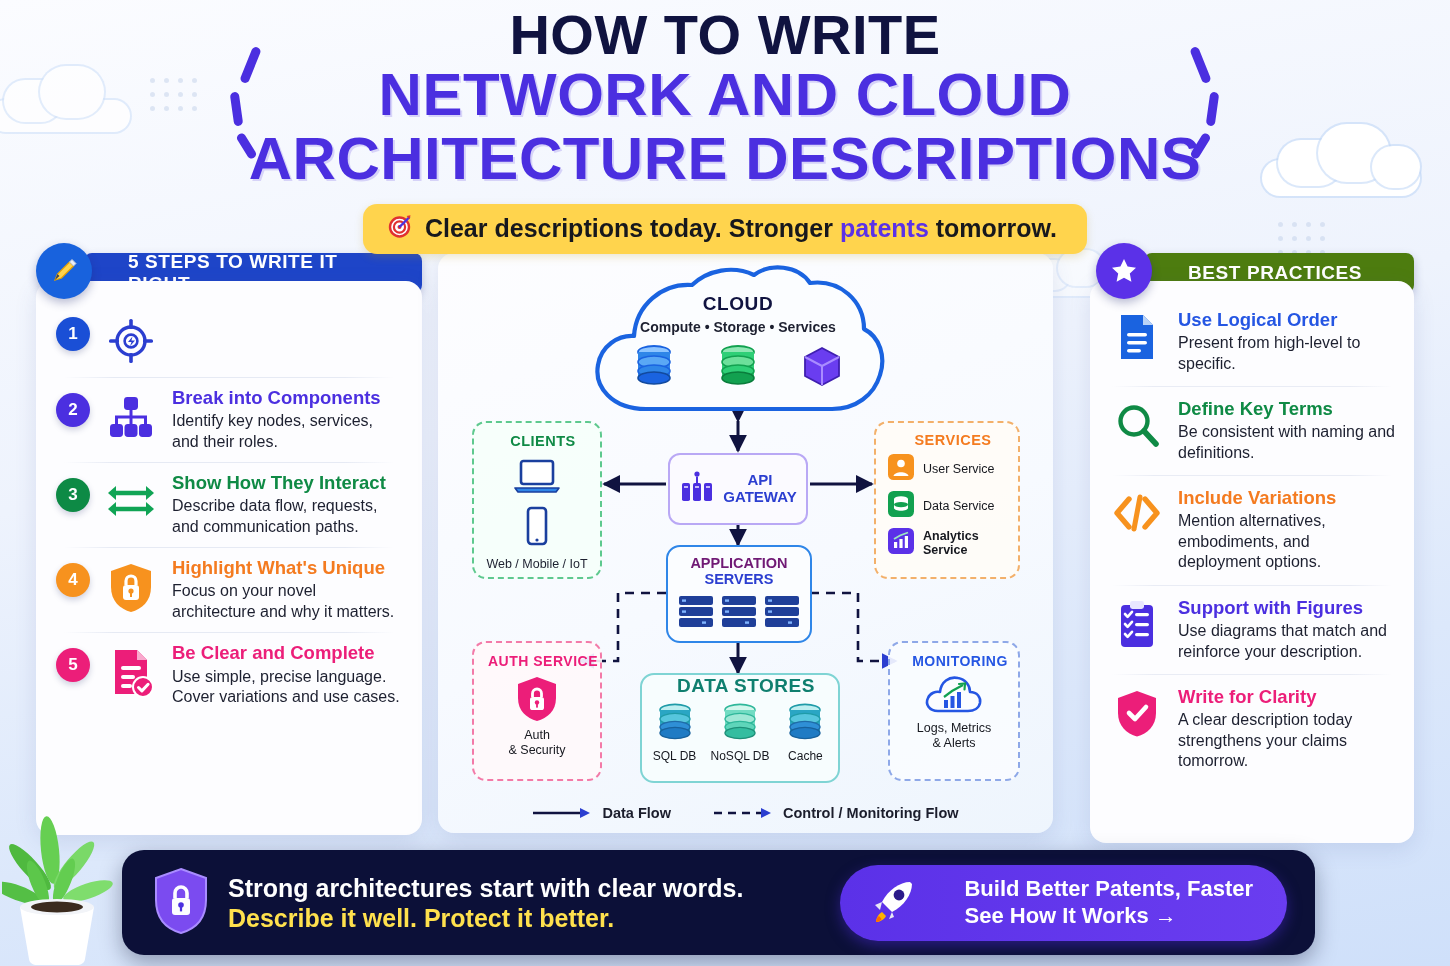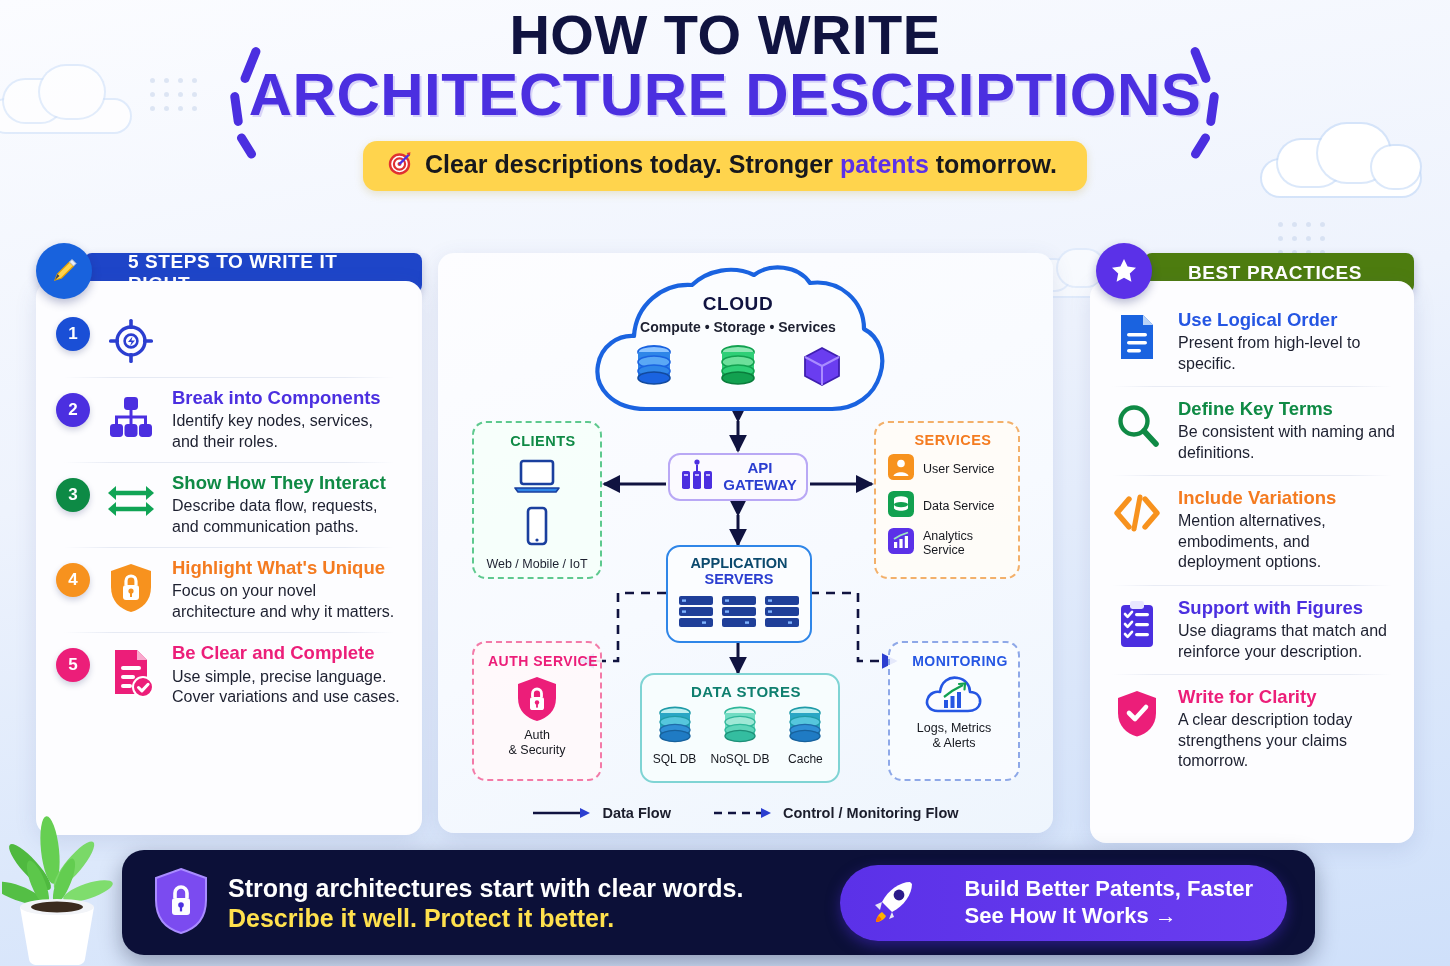--- a/index.html
+++ b/index.html
@@ -187,20 +187,21 @@
   <div class="spark" style="left:232px;top:92px;width:9px;height:34px;transform:rotate(-8deg);"></div>
   <div class="spark" style="left:242px;top:132px;width:9px;height:28px;transform:rotate(-32deg);"></div>
 
   <div class="spark" style="left:1196px;top:46px;width:9px;height:38px;transform:rotate(-22deg);"></div>
   <div class="spark" style="left:1208px;top:92px;width:9px;height:34px;transform:rotate(8deg);"></div>
   <div class="spark" style="left:1196px;top:132px;width:9px;height:28px;transform:rotate(32deg);"></div>
 </div>
 
 <div class="header">
   <div class="title-1">HOW TO WRITE</div>
+  <div class="title-2">NETWORK AND CLOUD</div>
   <div class="title-2">ARCHITECTURE DESCRIPTIONS</div>
   <div class="subtitle-pill">
     <span>
       <svg width="26" height="26" viewBox="0 0 26 26">
         <circle cx="12.5" cy="14" r="9.5" fill="#fff" stroke="#e03131" stroke-width="2.4"></circle>
         <circle cx="12.5" cy="14" r="5.6" fill="none" stroke="#e03131" stroke-width="2.2"></circle>
         <circle cx="12.5" cy="14" r="2" fill="#e03131"></circle>
         <path d="M13 13.5 L22 4.5" stroke="#4b2fe0" stroke-width="2.4" stroke-linecap="round"></path>
         <path d="M19.6 3 L23.5 2.2 L22.6 6.2 Z" fill="#e03131"></path>
       </svg>
@@ -474,21 +475,21 @@
       <span>
         <svg width="26" height="42" viewBox="0 0 26 42">
           <rect x="4" y="3" width="18" height="36" rx="3.4" fill="#fff" stroke="#1a3f9e" stroke-width="2.6"></rect>
           <circle cx="13" cy="35" r="1.6" fill="#1a3f9e"></circle>
         </svg>
       </span>
     </div>
     <div style="text-align:center;font-size:12.5px;color:#1d2030;margin-top:6px;font-weight:500;">Web / Mobile / IoT</div>
   </div>
 
-  <div class="dg-box" style="left:230px;top:200px;width:140px;height:48px;border:2.2px solid #b9a8f5;border-radius:12px;background:#fbfaff;display:flex;align-items:center;justify-content:center;gap:8px;">
+  <div class="dg-box" style="left:230px;top:200px;width:140px;height:72px;border:2.2px solid #b9a8f5;border-radius:12px;background:#fbfaff;display:flex;align-items:center;justify-content:center;gap:8px;">
     <span>
       <svg width="36" height="36" viewBox="0 0 36 36">
         <circle cx="18" cy="5" r="2.6" fill="#4b2fe0"></circle>
         <path d="M18 7.5 v7" stroke="#4b2fe0" stroke-width="2"></path>
         <rect x="3" y="14" width="8" height="18" rx="1.8" fill="#4b2fe0"></rect>
         <rect x="14" y="14" width="8" height="18" rx="1.8" fill="#4b2fe0"></rect>
         <rect x="25" y="14" width="8" height="18" rx="1.8" fill="#4b2fe0"></rect>
         <rect x="5" y="17" width="4" height="2" fill="#c8bcfb"></rect>
         <rect x="16" y="17" width="4" height="2" fill="#c8bcfb"></rect>
         <rect x="27" y="17" width="4" height="2" fill="#c8bcfb"></rect>
@@ -527,28 +528,28 @@
       <div style="display:flex;align-items:center;gap:9px;">
         <span>
           <svg width="26" height="26" viewBox="0 0 26 26">
               <rect width="26" height="26" rx="5.5" fill="#5b31e8"></rect>
             <rect x="6" y="14" width="3.2" height="6" fill="#fff"></rect>
             <rect x="11.4" y="11" width="3.2" height="9" fill="#fff"></rect>
             <rect x="16.8" y="8" width="3.2" height="12" fill="#fff"></rect>
             <path d="M6 11 L12 7.5 L20 4.5" fill="none" stroke="#9be8c0" stroke-width="1.8"></path>
           </svg>
         </span>
-        <span style="font-size:12.5px;color:#16181f;font-weight:400;line-height:1.12;">Analytics Service</span>
+        <span style="font-size:12.5px;color:#16181f;font-weight:700;line-height:1.12;">Analytics Service</span>
       </div>
     </div>
   </div>
 
   <div class="dg-box" style="left:228px;top:292px;width:146px;height:98px;border:2.4px solid #2f86e8;border-radius:14px;background:#fbfdff;">
     <div style="text-align:center;margin-top:9px;line-height:1.1;">
-      <div style="font-size:14.5px;font-weight:800;color:#0c4a6e;">APPLICATION</div>
+      <div style="font-size:14.5px;font-weight:800;color:#701a75;">APPLICATION</div>
       <div style="font-size:14.5px;font-weight:800;color:#2b3ed0;">SERVERS</div>
     </div>
     <div style="display:flex;justify-content:center;gap:7px;margin-top:7px;">
       <svg width="36" height="34" viewBox="0 0 36 34">
         <rect x="1" y="1" width="34" height="9" rx="2" fill="#1f3f99"></rect>
           <rect x="4" y="4.4" width="4" height="2.4" fill="#7fb4ff"></rect>
         <rect x="1" y="12" width="34" height="9" rx="2" fill="#1f3f99"></rect>
           <rect x="4" y="15.4" width="4" height="2.4" fill="#7fb4ff"></rect>
         <rect x="1" y="23" width="34" height="9" rx="2" fill="#1f3f99"></rect>
           <rect x="24" y="26.4" width="4" height="2.4" fill="#7fb4ff"></rect>
@@ -583,21 +584,21 @@
         <rect x="23.1" y="29.4" width="1.8" height="4.2" fill="#ec1e79"></rect>
       </svg>
     </div>
     <div style="text-align:center;font-size:12.5px;color:#16181f;line-height:1.2;margin-top:4px;font-weight:500;">
       <div>Auth</div>
       <div>&amp; Security</div>
     </div>
   </div>
 
   <div class="dg-box" style="left:202px;top:420px;width:200px;height:110px;border:2.2px solid #7fd4d4;border-radius:14px;background:rgba(247,253,254,.95);">
-    <div class="box-label" style="margin-top:8px;font-size:15px;color:#0f7f6f;">DATA STORES</div>
+    <div class="box-label" style="font-size:19px;color:#0f7f6f;">DATA STORES</div>
     <div style="display:flex;justify-content:center;gap:14px;margin-top:5px;">
       <div style="text-align:center;">
         <svg width="44" height="42" viewBox="0 0 44 42">
           <ellipse cx="22" cy="8" rx="15" ry="5.6" fill="#bdeef0" stroke="#1f9ba8" stroke-width="1.6"></ellipse>
           <rect x="7" y="8" width="30" height="22" fill="#2aa6c4"></rect>
           <ellipse cx="22" cy="17" rx="15" ry="5.6" fill="#56c6dd" stroke="#1f9ba8" stroke-width="1.4"></ellipse>
           <ellipse cx="22" cy="25" rx="15" ry="5.6" fill="#2f8fd6" stroke="#1f6ba8" stroke-width="1.4"></ellipse>
           <ellipse cx="22" cy="31" rx="15" ry="5.6" fill="#1f7bc4" stroke="#17619c" stroke-width="1.4"></ellipse>
         </svg>
         <div style="font-size:12px;color:#16181f;font-weight:500;margin-top:1px;">SQL DB</div>

